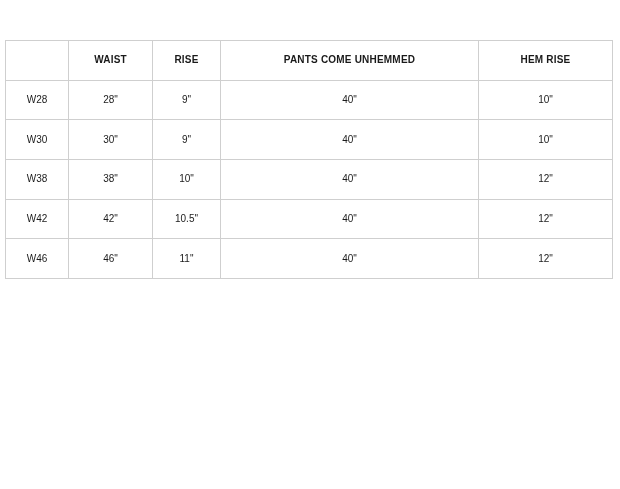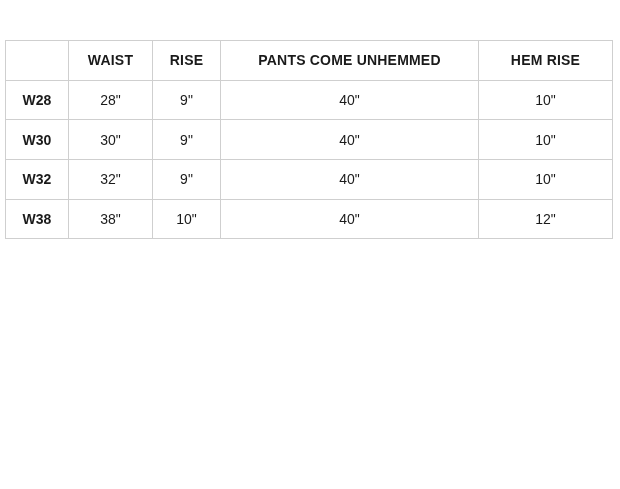--- a/index.html
+++ b/index.html
@@ -28,31 +28,31 @@
   table.size-chart col.c-rise  { width: 68px; }
   table.size-chart col.c-unhem { width: 258px; }
   table.size-chart col.c-hem   { width: 134px; }
   table.size-chart th,
   table.size-chart td {
     border: 1px solid #cfcfcf;
     height: 38.7px;
     padding: 0;
     text-align: center;
     vertical-align: middle;
-    font-size: 14px;
+    font-size: 10px;
     line-height: 1;
     white-space: nowrap;
     overflow: hidden;
   }
   table.size-chart thead th {
     font-weight: bold;
     letter-spacing: 0.2px;
   }
   table.size-chart tbody th {
-    font-weight: bold;
+    font-weight: normal;
   }
   table.size-chart tbody td {
     font-weight: normal;
   }
 </style>
 </head>
 <body>
 
 <div class="chart-wrap">
   <table class="size-chart">
@@ -81,28 +81,35 @@
           <td>10"</td>
         </tr>
         <tr>
           <th>W30</th>
           <td>30"</td>
           <td>9"</td>
           <td>40"</td>
           <td>10"</td>
         </tr>
         <tr>
-          <th>W32</th>
-          <td>32"</td>
-          <td>9"</td>
-          <td>40"</td>
-          <td>10"</td>
-        </tr>
-        <tr>
           <th>W38</th>
           <td>38"</td>
           <td>10"</td>
+          <td>40"</td>
+          <td>12"</td>
+        </tr>
+        <tr>
+          <th>W42</th>
+          <td>42"</td>
+          <td>10.5"</td>
+          <td>40"</td>
+          <td>12"</td>
+        </tr>
+        <tr>
+          <th>W46</th>
+          <td>46"</td>
+          <td>11"</td>
           <td>40"</td>
           <td>12"</td>
         </tr>
       </tbody>
   </table>
 </div>
 
 </body></html>

